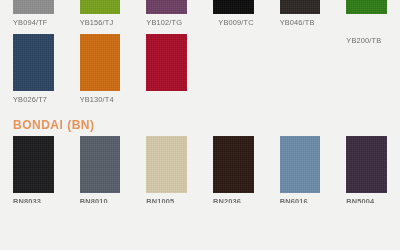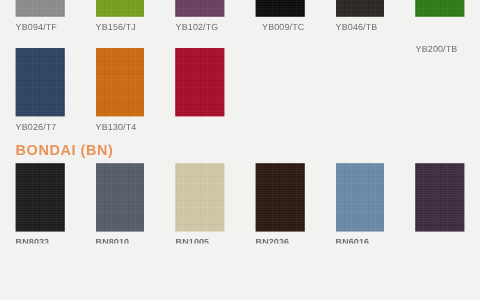--- a/index.html
+++ b/index.html
@@ -67,21 +67,21 @@
     font-weight: bold;
     letter-spacing: 0.5px;
     color: #e8935a;
     white-space: nowrap;
     font-family: "Liberation Sans", sans-serif;
   }
 
   
   #row-yb-1 { top: -24px; }
   #row-yb-1 .chip { height: 38px; }
-  #row-yb-2 { top: 40px; }
+  #row-yb-2 { top: 34px; }
   #row-yb-2 .chip { height: 57px; }
   #heading-bondai { top: 119px; }
   #row-bn-1 { top: 136px; font-weight: bold; }
   #row-bn-1 .chip { height: 57px; }
   #row-bn-2 { top: 216px; }
   #row-bn-2 .chip { height: 40px; }
 </style>
 </head>
 <body style="background: rgb(242, 242, 240);">
 
@@ -149,20 +149,21 @@
     <div class="cell">
       <span class="chip" style="background-color: rgb(42, 23, 16);"></span>
       <span class="chip-label" style="color: rgb(110, 110, 110);">BN2036</span>
     </div>
     <div class="cell">
       <span class="chip" style="background-color: rgb(106, 137, 168);"></span>
       <span class="chip-label" style="color: rgb(110, 110, 110);">BN6016</span>
     </div>
     <div class="cell">
       <span class="chip" style="background-color: rgb(59, 42, 62);"></span>
+      <span class="chip-label" style="color: rgb(110, 110, 110);">BN5004</span>
     </div>
   </div>
 
   <div class="swatch-grid" id="row-bn-2">
     <div class="cell">
       <span class="chip" style="background-color: rgb(194, 86, 32);"></span>
     </div>
     <div class="cell">
       <span class="chip" style="background-color: rgb(142, 10, 34);"></span>
     </div>

